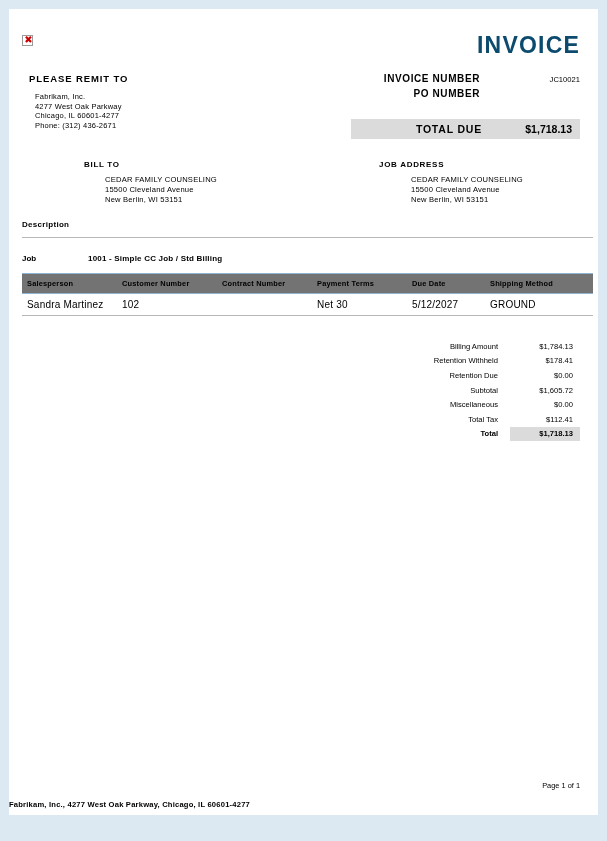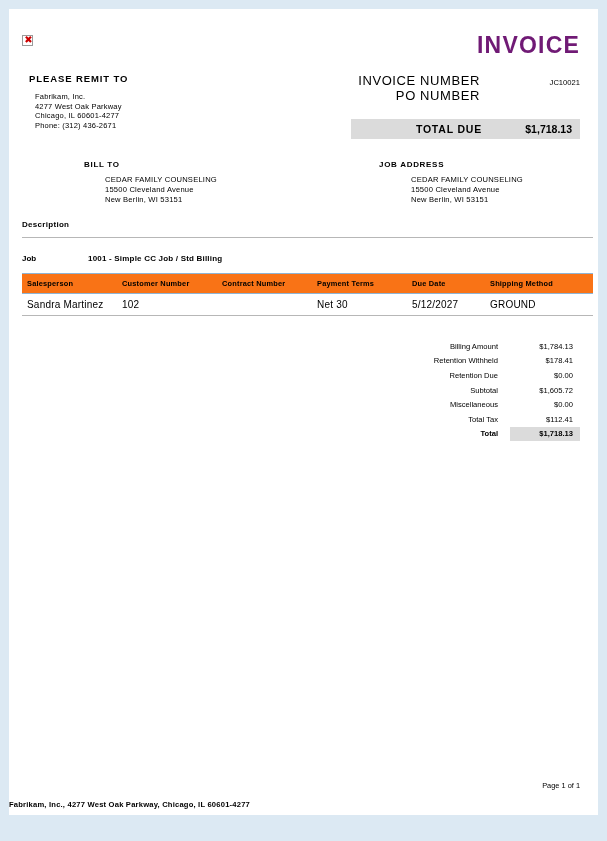--- a/index.html
+++ b/index.html
@@ -72,21 +72,21 @@
     font-family: "Liberation Sans", sans-serif;
   }
 
   
   .invoice-title {
     position: absolute;
     right: 18px; top: 23px;
     font-size: 23px;
     font-weight: bold;
     letter-spacing: 1.2px;
-    color: #701a75;
+    color: #0c4a6e;
     font-family: "Liberation Sans", sans-serif;
   }
 
   
   .remit-head {
     position: absolute;
     left: 20px; top: 64px;
     font-size: 9.5px;
     font-weight: bold;
     letter-spacing: 0.9px;
@@ -105,22 +105,22 @@
     right: 18px; top: 64px;
     width: 300px;
   }
   .meta-row {
     display: flex;
     justify-content: flex-end;
     align-items: baseline;
     height: 14.5px;
   }
   .meta-label {
-    font-size: 13px;
-    font-weight: normal;
+    font-size: 10px;
+    font-weight: bold;
     letter-spacing: 0.6px;
     text-align: right;
     width: 200px;
     padding-right: 10px;
     box-sizing: border-box;
   }
   .meta-value {
     font-size: 7.6px;
     text-align: right;
     width: 90px;
@@ -202,21 +202,21 @@
 
   
   .tbl {
     position: absolute;
     left: 13px; top: 264px;
     width: 571px;
     border-collapse: collapse;
     table-layout: fixed;
   }
   .tbl th {
-    background: #f97316;
+    background: #737373;
     font-size: 7.4px;
     font-weight: bold;
     text-align: left;
     padding: 4px 0 4px 5px;
     border-top: 1px solid #8eb4d4;
     border-bottom: 1px solid #8eb4d4;
     letter-spacing: 0.2px;
     height: 11px;
   }
   .tbl td {

